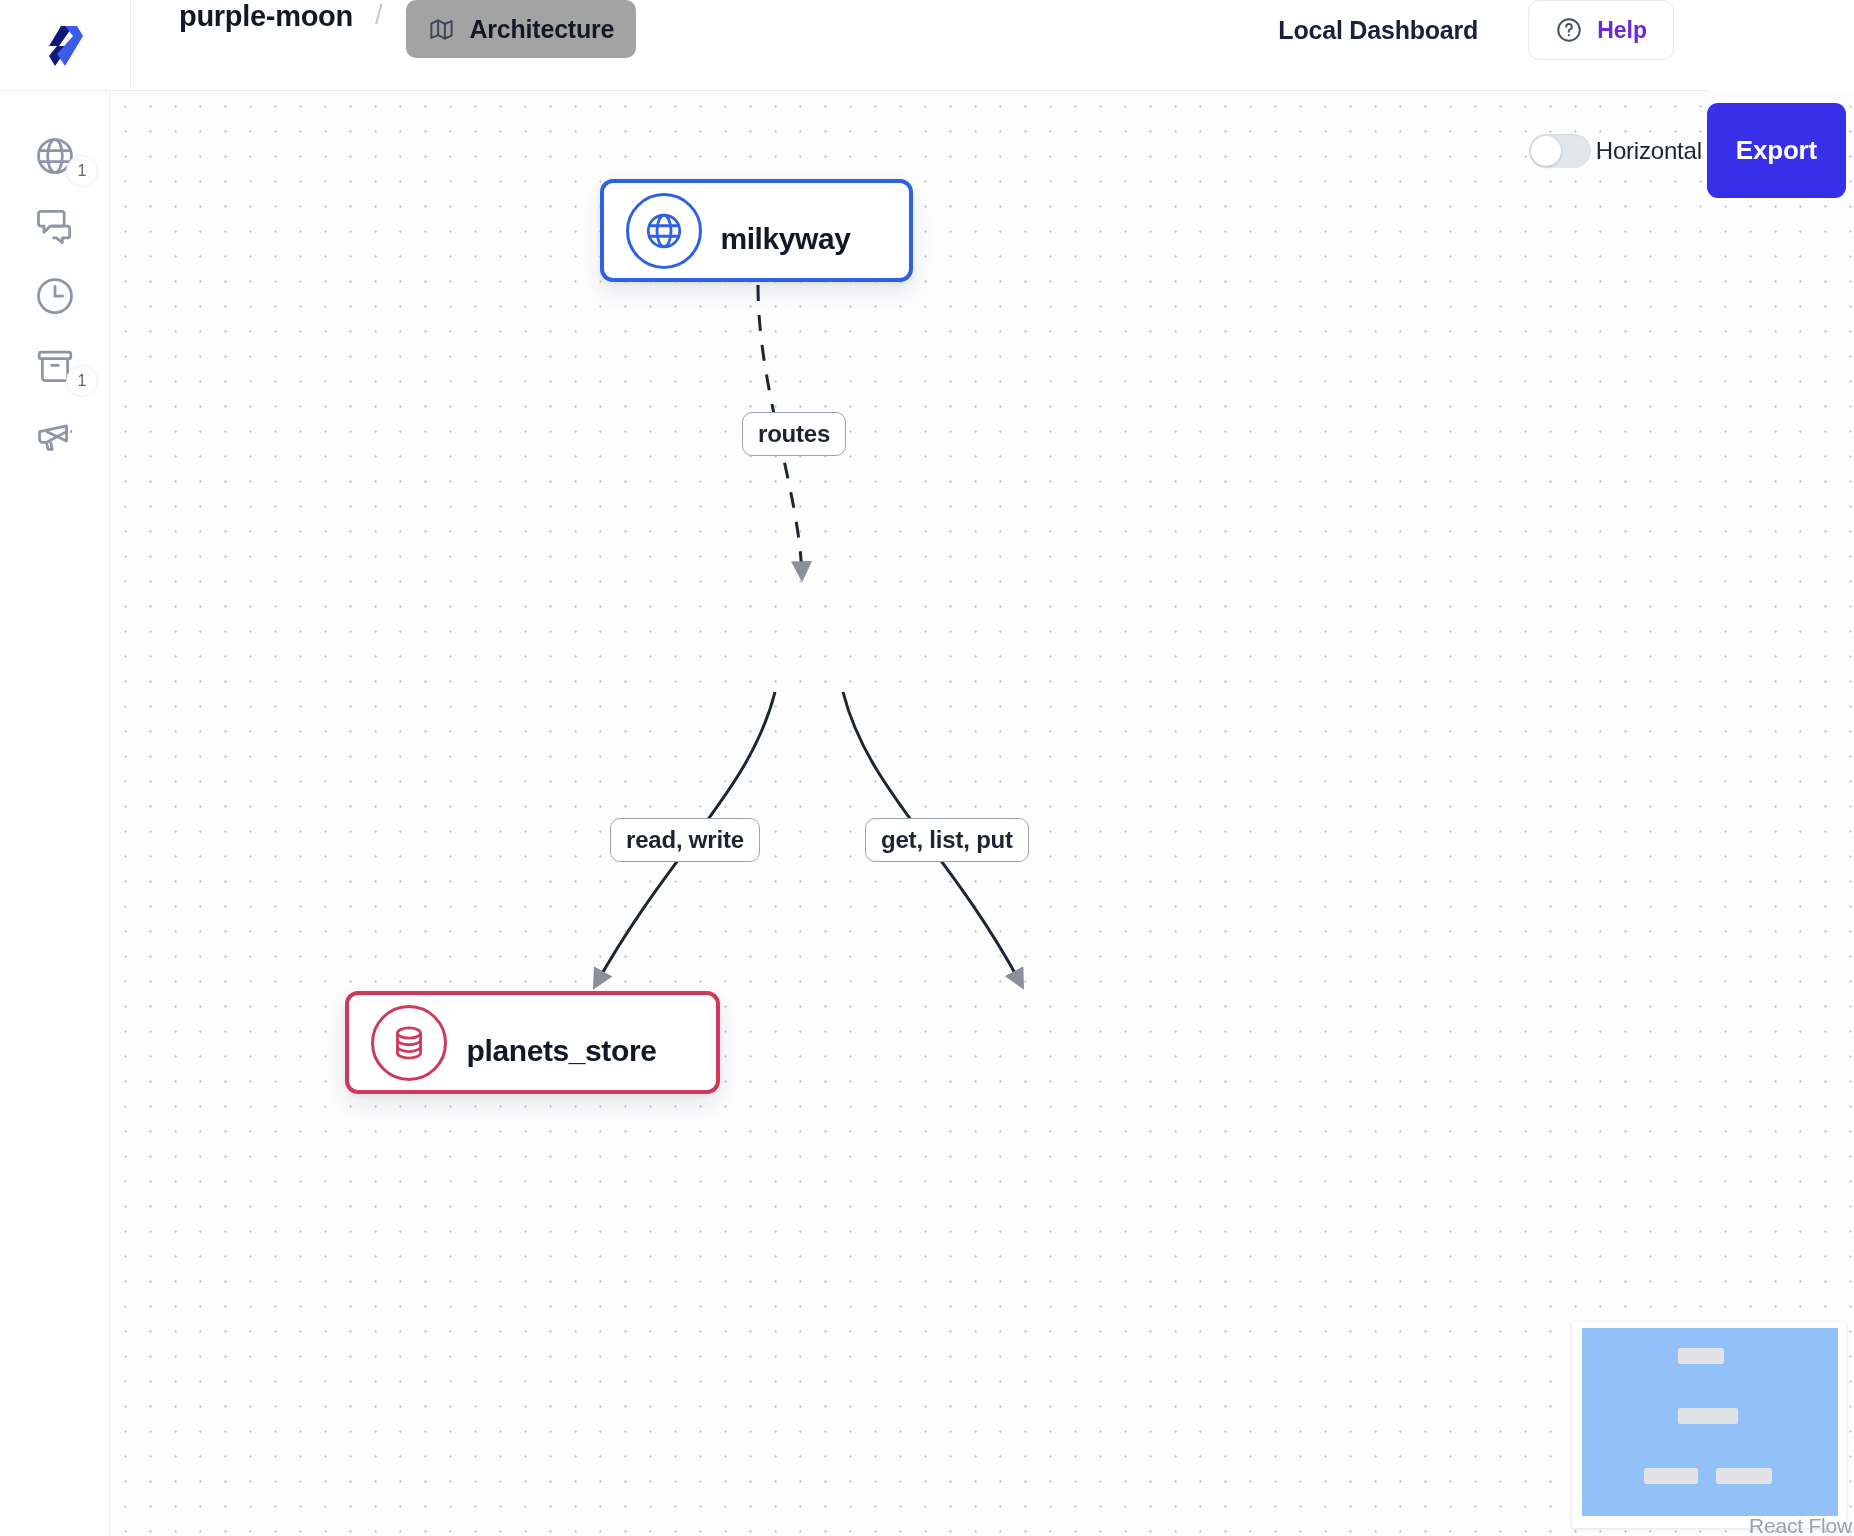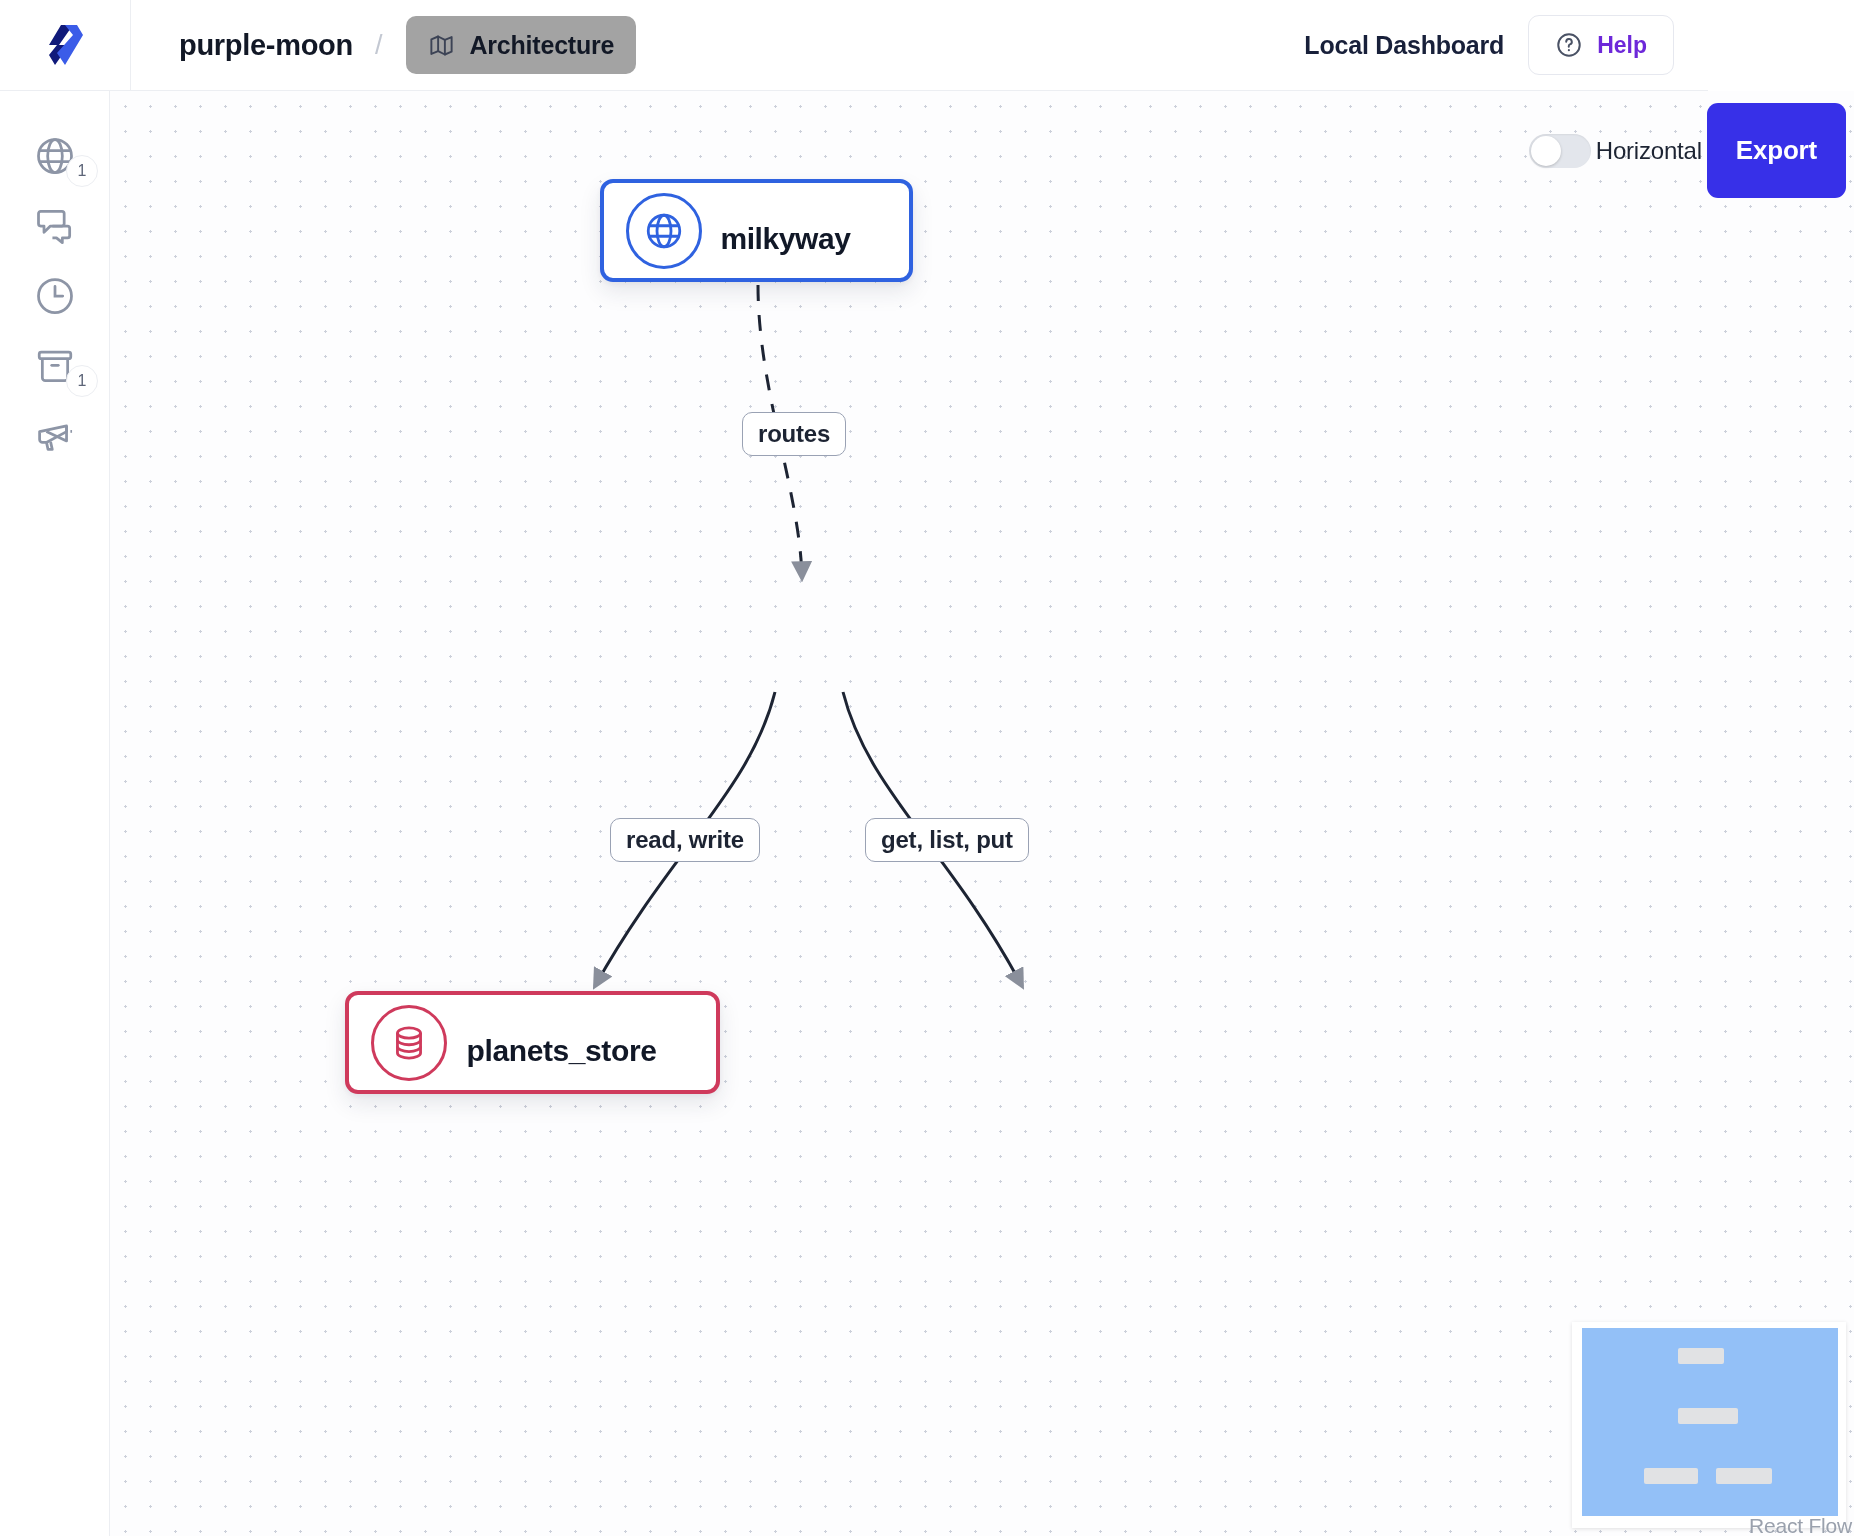--- a/index.html
+++ b/index.html
@@ -9,21 +9,21 @@
     background: #ffffff;
     overflow: hidden;
   }
   #app { position: relative; width: 1854px; height: 1536px; }
 
   
   .header {
     position: absolute; top: 0; left: 0; width: 1708px; height: 91px;
     background: #ffffff;
     border-bottom: 1px solid #eceef2;
-    display: flex; align-items: center;
+    display: flex; align-items: flex-start;
     z-index: 40;
   }
   .logo-wrap {
     width: 131px; height: 91px;
     display: flex; align-items: center; justify-content: center;
     border-right: 1px solid #eceef2;
   }
   .logo { width: 52px; height: 52px; }
   .brand-title {
     margin-left: 48px;
@@ -33,21 +33,21 @@
   .brand-sep { margin-left: 22px; font-size: 27px; color: #c3c8d2; font-weight: 400; }
   .tab-arch {
     margin-left: 24px;
     height: 58px; padding: 0 22px;
     background: #a3a3a3; border-radius: 10px;
     display: flex; align-items: center; gap: 14px;
     cursor: pointer;
   }
   .tab-arch .lbl { font-size: 25px; font-weight: 600; color: #121826; letter-spacing: -0.2px; }
   .header-right {
-    margin-left: auto; display: flex; align-items: center; gap: 24px;
+    margin-left: auto; display: flex; align-items: center; gap: 50px;
     padding-right: 34px;
   }
   .local-dash { font-size: 25px; font-weight: 700; color: #18203a; letter-spacing: -0.2px; }
   .help-btn {
     height: 60px; padding: 0 26px;
     border: 1px solid #e6e8ef; border-radius: 11px; background: #fff;
     display: flex; align-items: center; gap: 14px; cursor: pointer;
   }
   .help-btn .lbl { font-size: 23px; font-weight: 700; color: #6d28d9; }
 

